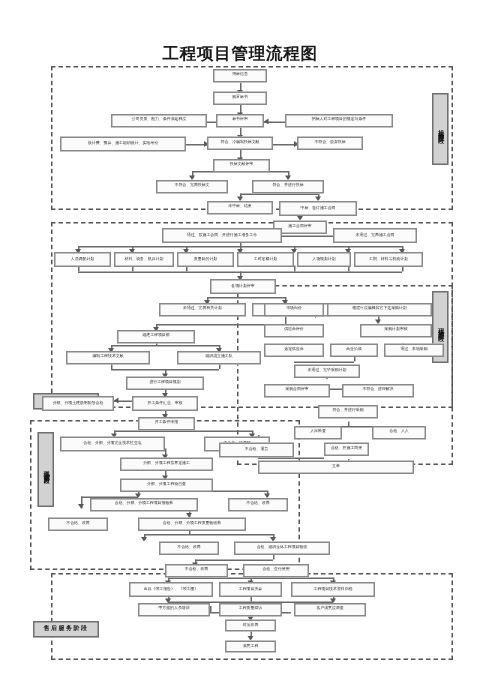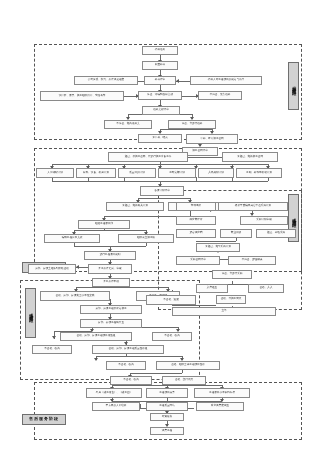--- a/index.html
+++ b/index.html
@@ -38,20 +38,21 @@
   .arw.right{border-top:2px solid transparent;border-bottom:2px solid transparent;
              border-left:3px solid #5a5a5a;}
   .arw.left{border-top:2px solid transparent;border-bottom:2px solid transparent;
             border-right:3px solid #5a5a5a;}
 </style>
 </head>
 <body>
 
 <div id="root">
 
+  <div class="title">工程项目管理流程图</div>
 
   <div class="frame" style="left:34px;  top:44px;  width:268px; height:96px;"></div>
   <div class="frame" style="left:34px;  top:148px; width:268px; height:124px;"></div>
   <div class="frame" style="left:158px; top:190px; width:144px; height:120px;"></div>
   <div class="frame" style="left:20px;  top:280px; width:180px; height:100px;"></div>
   <div class="frame" style="left:34px;  top:382px; width:268px; height:58px;"></div>
 
   <div class="stage vert" style="left:288px; top:62px;  width:11px; height:48px;">
       <span>投标管理阶段</span>
     </div>

